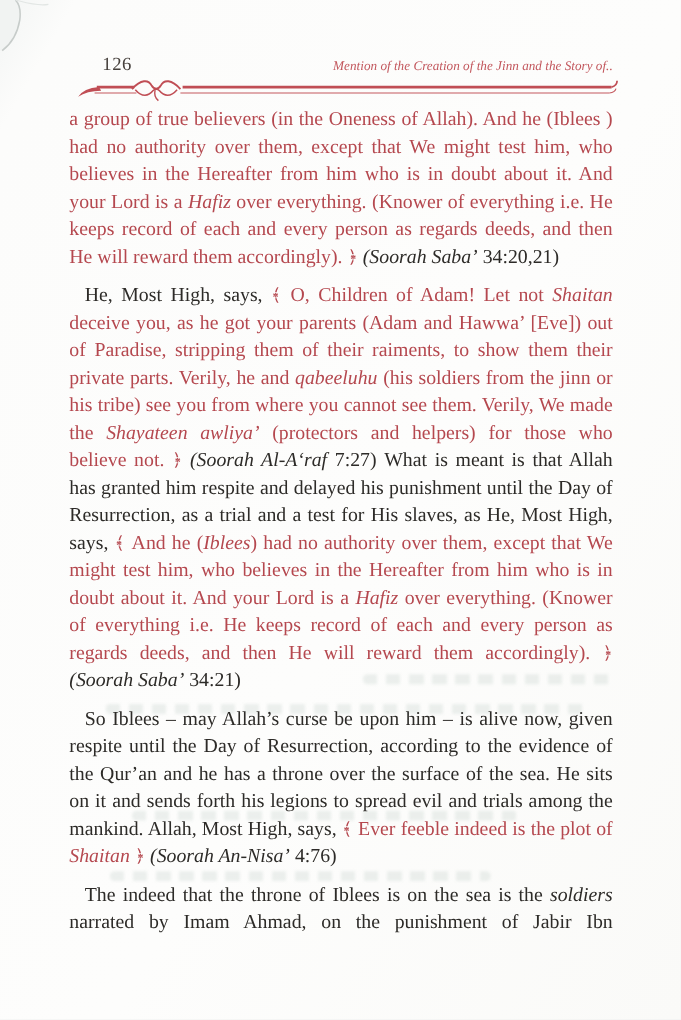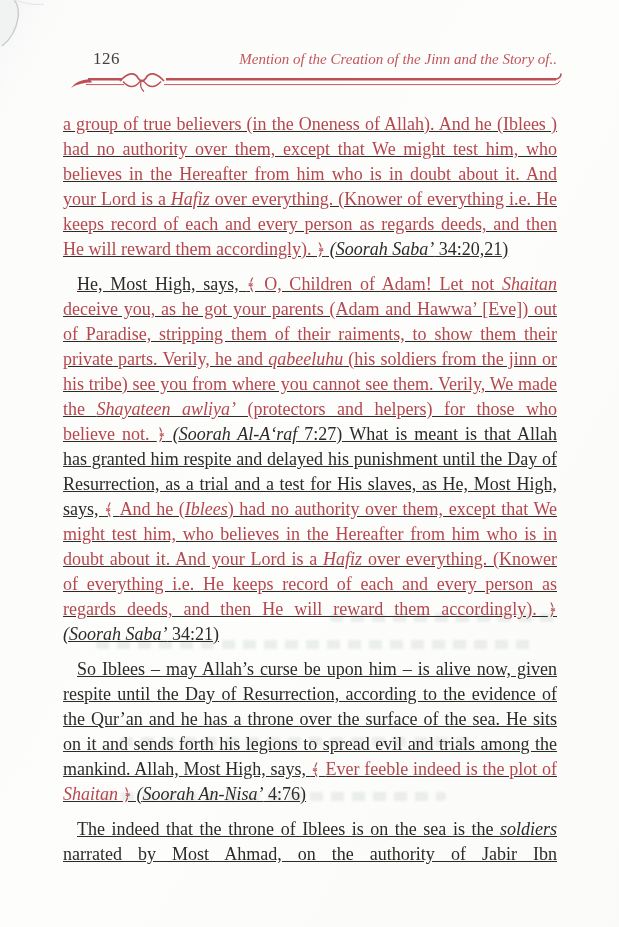--- a/index.html
+++ b/index.html
@@ -14,28 +14,27 @@
   }
   .curl{position:absolute;left:0;top:0;}
   .header{
     position:absolute;left:63px;top:49px;width:494px;
     display:flex;align-items:baseline;
   }
   .pnum{
     font-size:17px;color:#46403c;margin-left:30px;letter-spacing:.5px;
   }
   .title{
-    flex:1;text-align:right;font-style:italic;font-size:15px;color:#c2565c;
+    flex:1;text-align:right;font-style:italic;font-size:12px;color:#c2565c;
   }
   .rule{position:absolute;left:70px;top:70px;}
   .body{
-    position:absolute;left:63px;top:112px;width:494px;
+    position:absolute;left:63px;top:96px;width:494px;
     font-size:18px;line-height:25px;text-align:justify;
     color:#2d2b28;
-    text-decoration:underline;
   }
   .body p{margin:0 0 10px 0;}
   .body p.indent{text-indent:14px;}
   .body p.cont{text-align-last:justify;}
   .red{color:#b5484f;}
   .black{color:#2d2b28;}
   .it{font-style:italic;}
   .q{font-family:"DejaVu Sans", sans-serif;font-size:16px;font-style:normal;}
   .bleed{
     position:absolute;height:9px;border-radius:4px;
@@ -81,16 +80,16 @@
 
   <div class="bleed b1"></div>
   <div class="bleed b2"></div>
   <div class="bleed b3"></div>
   <div class="bleed b4"></div>
 
   <div class="body">
       <p><span class="red">a group of true believers (in the Oneness of Allah). And he (Iblees ) had no authority over them, except that We might test him, who believes in the Hereafter from him who is in doubt about it. And your Lord is a </span><span class="red it">Hafiz</span><span class="red"> over everything. (Knower of everything i.e. He keeps record of each and every person as regards deeds, and then He will reward them accordingly). </span><span class="red q">﴿</span><span class="black it"> (</span><span class="black it">Soorah Saba’</span><span class="black"> 34:20,21)</span></p>
       <p class="indent"><span class="black">He, Most High, says, </span><span class="red q">﴾ </span><span class="red">O, Children of Adam! Let not </span><span class="red it">Shaitan</span><span class="red"> deceive you, as he got your parents (Adam and Hawwa’ [Eve]) out of Paradise, stripping them of their raiments, to show them their private parts. Verily, he and </span><span class="red it">qabeeluhu</span><span class="red"> (his soldiers from the jinn or his tribe) see you from where you cannot see them. Verily, We made the </span><span class="red it">Shayateen awliya’</span><span class="red"> (protectors and helpers) for those who believe not. </span><span class="red q">﴿</span><span class="black it"> (</span><span class="black it">Soorah Al-A‘raf</span><span class="black"> 7:27) What is meant is that Allah has granted him respite and delayed his punishment until the Day of Resurrection, as a trial and a test for His slaves, as He, Most High, says, </span><span class="red q">﴾ </span><span class="red">And he (</span><span class="red it">Iblees</span><span class="red">) had no authority over them, except that We might test him, who believes in the Hereafter from him who is in doubt about it. And your Lord is a </span><span class="red it">Hafiz</span><span class="red"> over everything. (Knower of everything i.e. He keeps record of each and every person as regards deeds, and then He will reward them accordingly). </span><span class="red q">﴿</span><span class="black it"> (</span><span class="black it">Soorah Saba’</span><span class="black"> 34:21)</span></p>
       <p class="indent"><span class="black">So Iblees – may Allah’s curse be upon him – is alive now, given respite until the Day of Resurrection, according to the evidence of the Qur’an and he has a throne over the surface of the sea. He sits on it and sends forth his legions to spread evil and trials among the mankind. Allah, Most High, says, </span><span class="red q">﴾ </span><span class="red">Ever feeble indeed is the plot of </span><span class="red it">Shaitan</span><span class="red"> </span><span class="red q">﴿</span><span class="black it"> (</span><span class="black it">Soorah An-Nisa’</span><span class="black"> 4:76)</span></p>
-      <p class="indent cont"><span class="black">The indeed that the throne of Iblees is on the sea is the </span><span class="black it">soldiers</span><span class="black"> narrated by Most Ahmad, on the authority of Jabir Ibn</span></p>
+      <p class="indent cont"><span class="black">The indeed that the throne of Iblees is on the sea is the </span><span class="black it">soldiers</span><span class="black"> narrated by Imam Ahmad, on the punishment of Jabir Ibn</span></p>
     </div>
 
 </div>
 
 </body></html>

